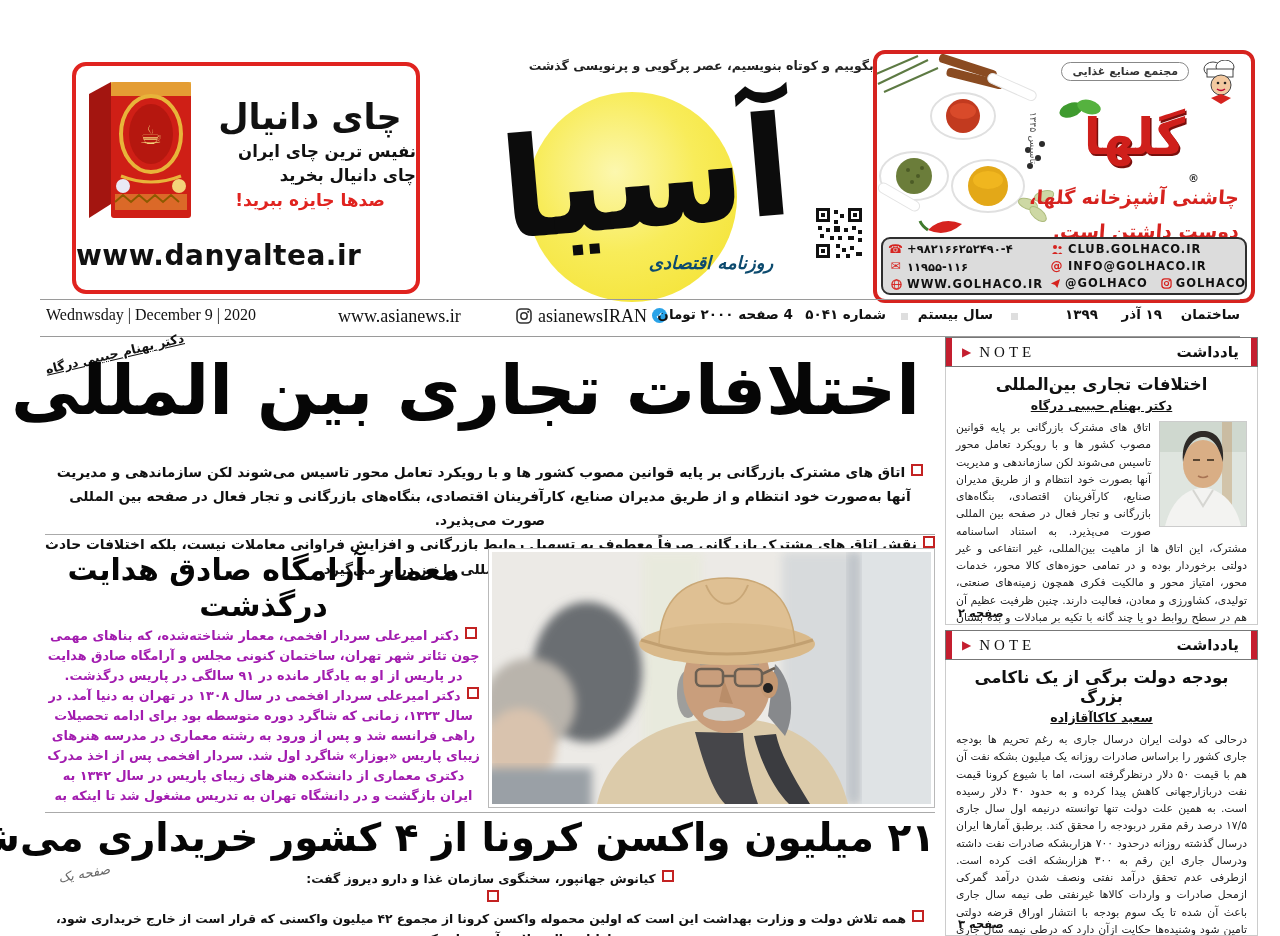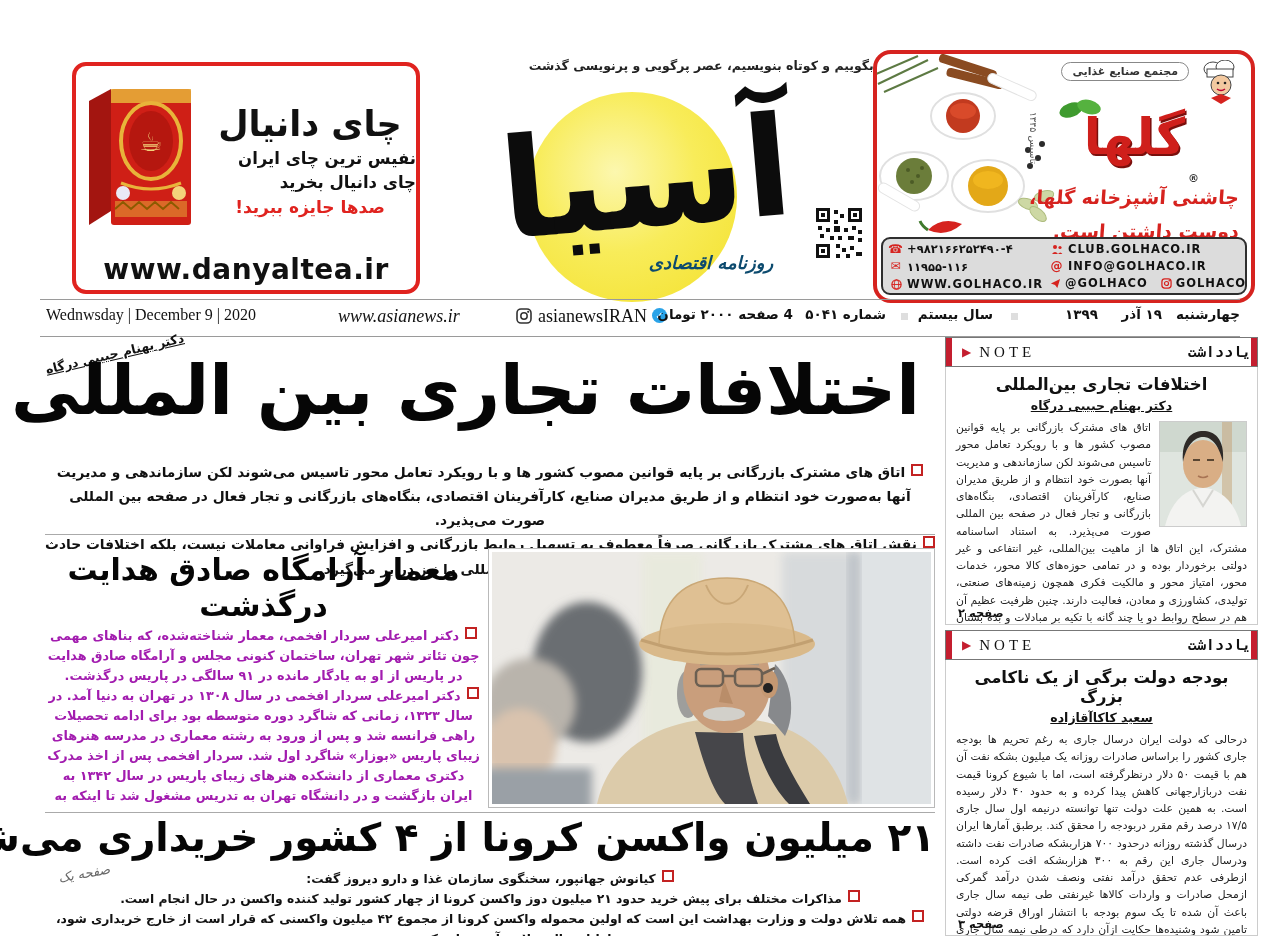--- a/index.html
+++ b/index.html
@@ -9,24 +9,24 @@
 
   
   .ad-danyal{position:absolute;left:72px;top:62px;width:348px;height:232px;border:4px solid #e0231f;
              border-radius:14px;background:#fff;box-sizing:border-box;display:flex;flex-direction:column;overflow:hidden;}
   .danyal-top{flex:1;display:flex;align-items:center;}
   .danyal-text{flex:1;text-align:center;padding-top:4px;}
   .danyal-title{font-size:35px;font-weight:900;letter-spacing:-1px;}
   .danyal-line{font-size:16.5px;font-weight:bold;margin-top:5px;text-align:right;}
   .danyal-prize{font-size:17px;font-weight:bold;color:#e0231f;margin-top:5px;}
   .danyal-teabox{width:128px;display:flex;justify-content:center;}
-  .danyal-url{font-size:28px;font-weight:900;text-align:center;padding:2px 0 4px;letter-spacing:.5px;}
+  .danyal-url{font-size:28px;font-weight:900;padding:2px 0 18px;letter-spacing:.5px;}
 
   .ad-golha{position:absolute;left:873px;top:50px;width:382px;height:253px;border:4px solid #d6231f;
-            border-radius:18px;background:#fff;box-sizing:border-box;overflow:hidden;}
+            border-radius:12px;background:#fff;box-sizing:border-box;overflow:hidden;}
   .golha-ribbon{position:absolute;right:62px;top:8px;border:1.5px solid #888;border-radius:12px;
                 padding:2px 10px;font-size:11px;font-weight:bold;color:#333;background:#fff;}
   .golha-chef{position:absolute;right:10px;top:6px;}
   .golha-est{position:absolute;right:212px;top:58px;writing-mode:vertical-rl;font-size:9.5px;color:#555;letter-spacing:2px;}
   .golha-leaves{position:absolute;right:148px;top:44px;}
   .golha-brand{position:absolute;right:66px;top:58px;font-size:50px;font-weight:900;color:#cf1f1b;
                text-shadow:1.5px 1.5px 0 #7a0f0c;letter-spacing:-2px;line-height:1;}
   .golha-r{position:absolute;right:52px;top:118px;font-size:11px;color:#333;font-weight:bold;}
   .golha-slogan{position:absolute;right:12px;width:225px;text-align:right;font-size:19px;font-weight:900;
                 color:#d6231f;transform:skewX(-4deg);}
@@ -80,21 +80,21 @@
                font-weight:bold;line-height:1.62;color:#111;}
   .hand-note{position:absolute;left:58px;top:866px;transform:rotate(-10deg);font-size:13px;font-style:italic;
              color:#666;white-space:nowrap;}
 
   
   .note-header{position:absolute;left:945px;width:313px;height:30px;border:1px solid #777;background:#fff;
                box-sizing:border-box;display:flex;align-items:center;direction:ltr;}
   .note-bar{width:6px;height:100%;background:#c41e2f;}
   .note-tri{color:#c41e2f;font-size:12px;margin:0 8px 0 10px;}
   .note-en{font-family:"Liberation Serif",serif;font-size:15px;letter-spacing:4px;color:#111;}
-  .note-fa{margin-left:auto;margin-right:0;font-size:15px;font-weight:900;direction:rtl;font-family:Liberation Mono, monospace;}
+  .note-fa{margin-left:auto;margin-right:12px;font-size:15px;font-weight:900;direction:rtl;}
   .note-body-box{position:absolute;left:945px;width:313px;border:1px solid #ccc;border-top:none;background:#fff;
                  box-sizing:border-box;padding:5px 10px 16px;overflow:hidden;}
   .note-title{font-size:16.5px;font-weight:900;text-align:center;margin:3px 0 4px;}
   .note-author{font-size:12.5px;font-weight:bold;text-align:center;text-decoration:underline;margin-bottom:6px;}
   .note-text{font-size:10.8px;line-height:1.6;text-align:justify;color:#222;}
   .note-photo{float:right;width:86px;height:104px;border:1px solid #ccc;margin:2px 0 4px 8px;}
   .note-pageref{position:absolute;left:12px;bottom:4px;font-size:11.5px;font-weight:bold;}
   .ig-ico{display:inline-block;vertical-align:-3px;}
 </style>
 </head>
@@ -282,38 +282,38 @@
                 <circle cx="6" cy="6" r="2.2" fill="none" stroke="#d6231f" stroke-width="1.3"></circle>
                 <circle cx="9" cy="3" r=".9" fill="#d6231f"></circle>
               </svg>
             </span><span>GOLHACO</span></div>
       </div>
     </div>
   </div>
 
   <div class="hr-full" style="top:299px;"></div>
   <div class="dl dl-serif ltr" style="left:46px;">Wednwsday | December 9 | 2020</div>
-  <div class="dl dl-serif ltr" style="left:338px;font-size:18px;font-style:italic;">www.asianews.ir</div>
+  <div class="dl dl-serif ltr" style="left:338px;font-size:18px;">www.asianews.ir</div>
   <span class="ig-ico" style="position:absolute;left:516px;top:308px;">
     <svg width="16" height="16" viewBox="0 0 16 16">
         <rect x="1" y="1" width="14" height="14" rx="4" fill="none" stroke="#333" stroke-width="1.6"></rect>
         <circle cx="8" cy="8" r="3.2" fill="none" stroke="#333" stroke-width="1.5"></circle>
         <circle cx="12.2" cy="3.8" r="1.1" fill="#333"></circle>
       </svg>
   </span>
   <div class="dl dl-serif ltr" style="left:538px;font-size:18px;">asianewsIRAN</div>
   <span class="badge" style="position:absolute;left:652px;top:308px;">✓</span>
   <div class="dl" style="right:487px;">4 صفحه ۲۰۰۰ تومان</div>
   <div class="dl" style="right:394px;">شماره ۵۰۴۱</div>
   <div class="gsq" style="right:372px;"></div>
   <div class="dl" style="right:287px;">سال بیستم</div>
   <div class="gsq" style="right:262px;"></div>
   <div class="dl" style="right:182px;">۱۳۹۹</div>
   <div class="dl" style="right:118px;">۱۹ آذر</div>
-  <div class="dl" style="right:40px;">چهارشنبه</div>
+  <div class="dl" style="right:40px;">ساختمان</div>
   <div class="hr-full" style="top:336px;"></div>
 
   <div class="kicker">دکتر بهنام حبیبی درگاه</div>
   <div class="lead-headline">اختلافات تجاری بین المللی</div>
   <div class="lead-bullets">
     <div><span class="sq"></span><span>اتاق های مشترک بازرگانی بر پایه قوانین مصوب کشور ها و با رویکرد تعامل محور تاسیس می‌شوند لکن سازماندهی و مدیریت آنها به‌صورت خود انتظام و از طریق مدیران صنایع، کارآفرینان اقتصادی، بنگاه‌های بازرگانی و تجار فعال در صفحه بین المللی صورت می‌پذیرد.</span></div>
     <div><span class="sq"></span><span>نقش اتاق های مشترک بازرگانی صرفاً معطوف به تسهیل روابط بازرگانی و افزایش فراوانی معاملات نیست، بلکه اختلافات حادث شده از قراردادهای بین‌المللی را نیز در بر می‌گیرد.</span></div>
   </div>
   <div class="hr-col" style="top:534px;"></div>
 
@@ -364,21 +364,21 @@
       <path d="M214,33 C224,58 246,58 256,33" stroke="#c9a777" stroke-width="2" fill="none"></path>
       <path d="M167,92 C169,44 196,26 235,26 C277,26 300,46 303,92" fill="none" stroke="#caa876" stroke-width="1.5"></path>
     </svg>
   </div>
   <div class="hr-col" style="top:812px;"></div>
 
   <div class="vac-headline">۲۱ میلیون واکسن کرونا از ۴ کشور خریداری می‌شود</div>
   <div class="hand-note">صفحه یک</div>
   <div class="vac-bullets">
     <div><span class="sq"></span><span>کیانوش جهانپور، سخنگوی سازمان غذا و دارو دیروز گفت:</span></div>
-    <div><span class="sq"></span><span>مذاکرات مختلف برای پیش خرید حدود ۲۱ میلیون دوز واکسن کرونا از چهار کشور تولید کننده واکسن در حال انجام است.</span></div>
+    <div><span class="sq"></span></div>
     <div><span class="sq"></span><span>همه تلاش دولت و وزارت بهداشت این است که اولین محموله واکسن کرونا از مجموع ۴۲ میلیون واکسنی که قرار است از خارج خریداری شود، اوایل سال میلادی آینده وارد کشور شود.</span></div>
   </div>
 
   <div class="note-header" style="top:337px;">
     <span class="note-bar"></span>
     <span class="note-tri">▶</span>
     <span class="note-en">NOTE</span>
     <span class="note-fa">یادداشت</span>
     <span class="note-bar"></span>
   </div>

